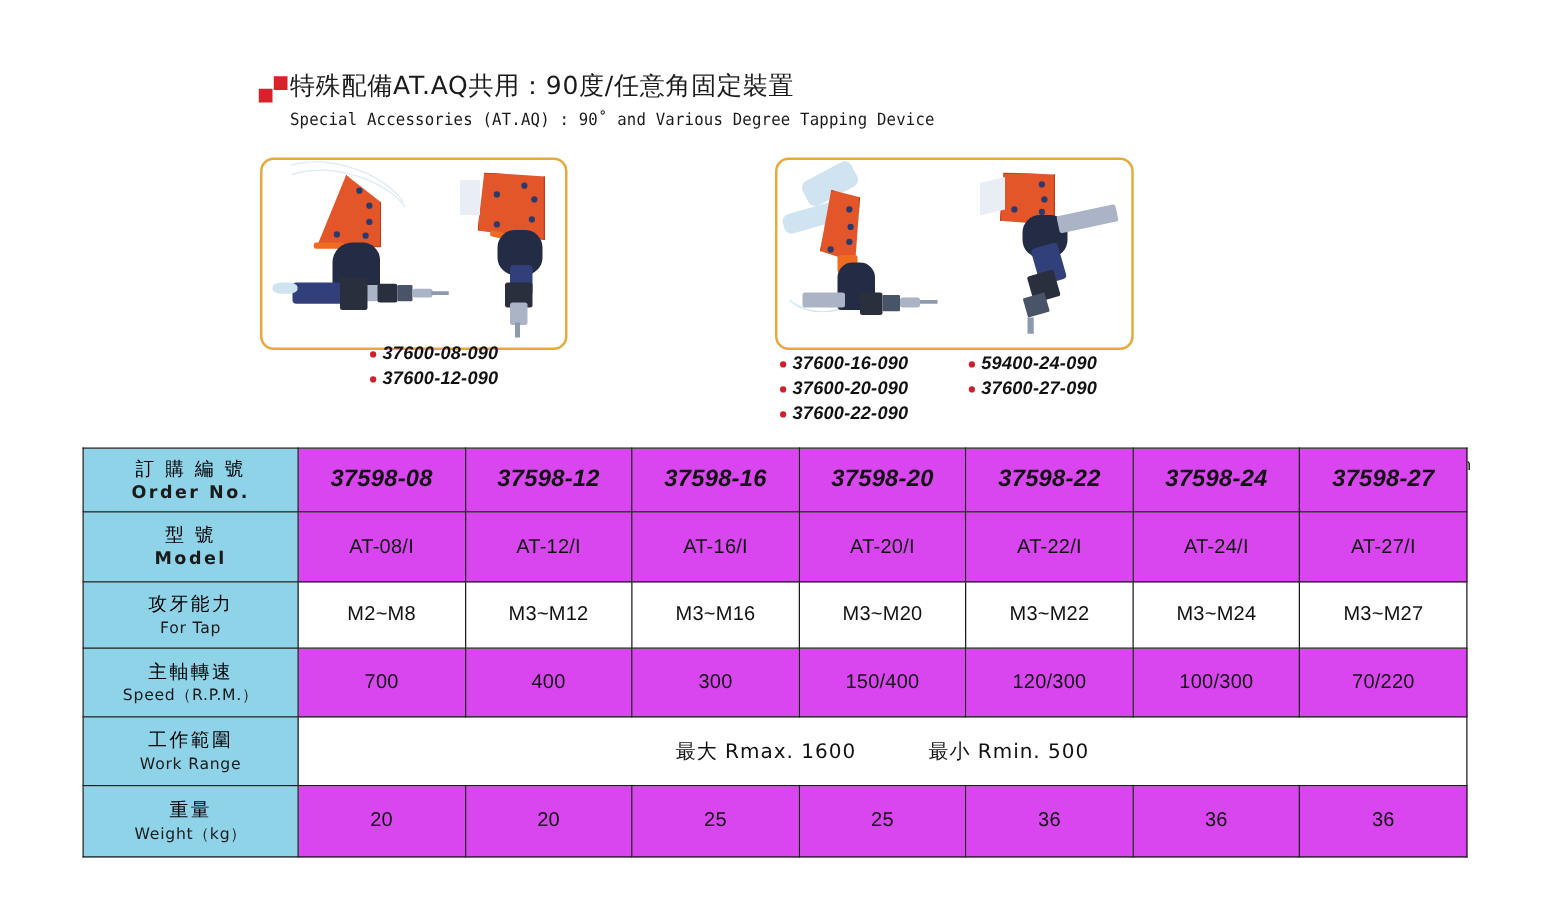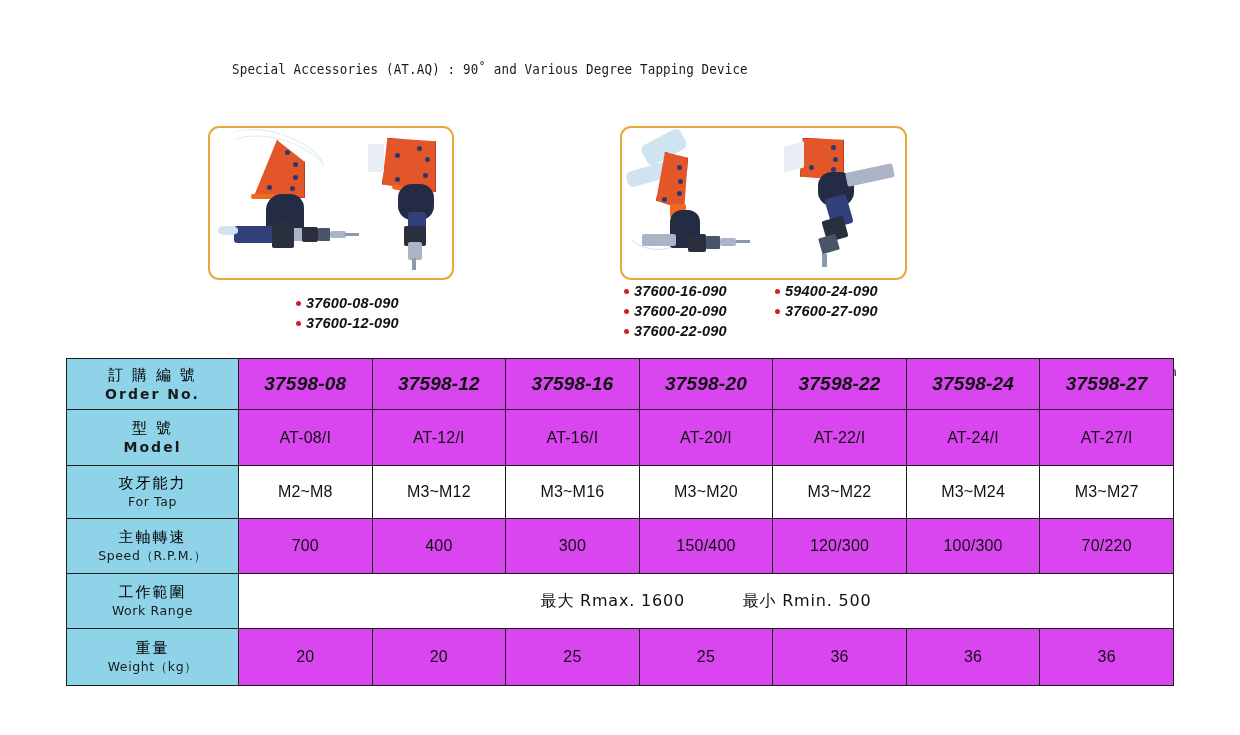--- a/index.html
+++ b/index.html
@@ -42,21 +42,21 @@
   .tool .bit{position:absolute;background:#8d99ad;}
   .tool .hose{position:absolute;background:#cfe4f0;border-radius:40%;}
   .tool .orange-lever{position:absolute;background:#f06a22;border-radius:2px;}
   .tool .arc{position:absolute;border:1.5px solid #cfe4f0;border-radius:50%;}
 
   
   .codes{position:absolute;font-style:italic;font-weight:bold;font-size:14.5px;
          line-height:20px;color:#111;letter-spacing:.2px;white-space:nowrap;}
   .codes .li{display:flex;align-items:center;}
   .codes .dot{width:5px;height:5px;border-radius:50%;background:#cf1f2b;margin-right:5px;flex:0 0 auto;}
-  #codes-left{left:296px;top:293px;}
+  #codes-left{left:296px;top:273px;}
   #codes-mid{left:624px;top:281px;}
   #codes-right{left:775px;top:281px;}
 
   
   #unit-note{position:absolute;right:62px;top:330px;font-size:13px;color:#1a1a1a;
              letter-spacing:1px;white-space:nowrap;
              font-family:"DejaVu Sans","Liberation Sans",sans-serif;margin-top:33px;}
 
   
   #spec-table{position:absolute;left:66px;top:358px;width:1108px;border-collapse:collapse;
@@ -85,20 +85,27 @@
   .r-model td{height:51px;}
   .r-tap td{height:48px;}
   .r-speed td{height:50px;}
   .r-work td{height:50px;}
   .r-weight td{height:52px;}
 </style>
 </head>
 <body>
 
 <div class="heading">
+  <div class="head-row">
+    <span class="bullet">
+      <i class="sq-tr"></i>
+        <i class="sq-bl"></i>
+    </span>
+    <span class="head-tc">特殊配備AT.AQ共用：90度/任意角固定裝置</span>
+  </div>
   <div class="head-en">Special Accessories (AT.AQ) : 90˚ and Various Degree Tapping Device</div>
 </div>
 
 <div class="photo-box" id="photo-box-left">
 
   <div class="tool" style="left:6px;top:6px;width:150px;height:130px;">
     <div class="arc" style="left:-6px;top:-2px;width:120px;height:70px;border-color:#dbeaf4 transparent transparent transparent;transform:rotate(18deg);"></div>
     <div class="arc" style="left:-4px;top:4px;width:120px;height:70px;border-color:#dbeaf4 transparent transparent transparent;transform:rotate(16deg);"></div>
     <div class="plate" style="left:35px;top:6px;width:52px;height:56px;clip-path:polygon(48% 0,100% 38%,100% 100%,4% 100%);">
       <span class="hole" style="left:33px;top:9px;"></span>

